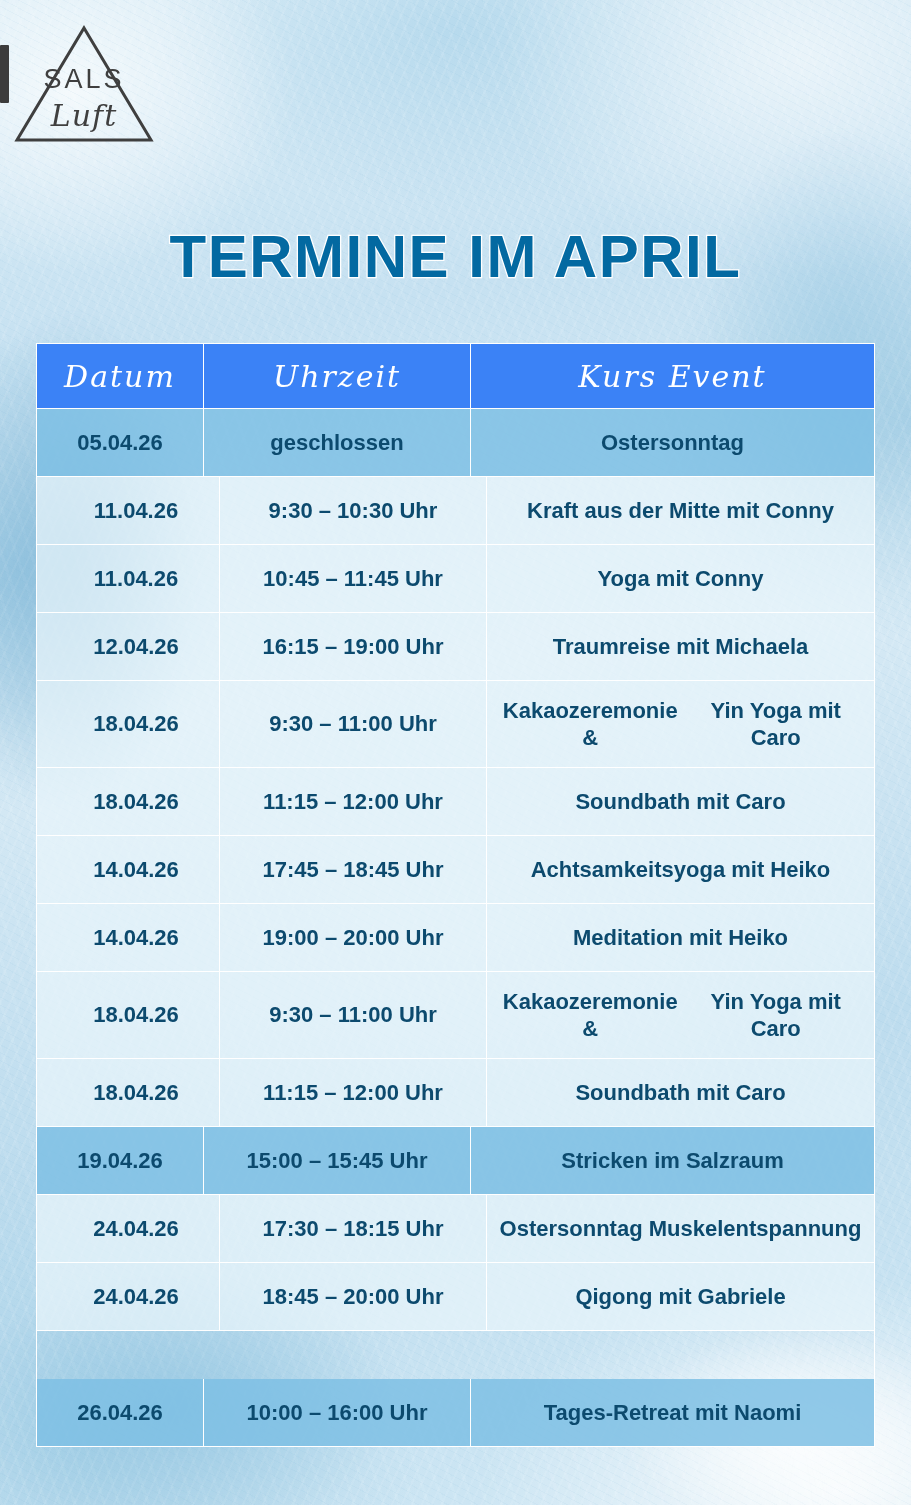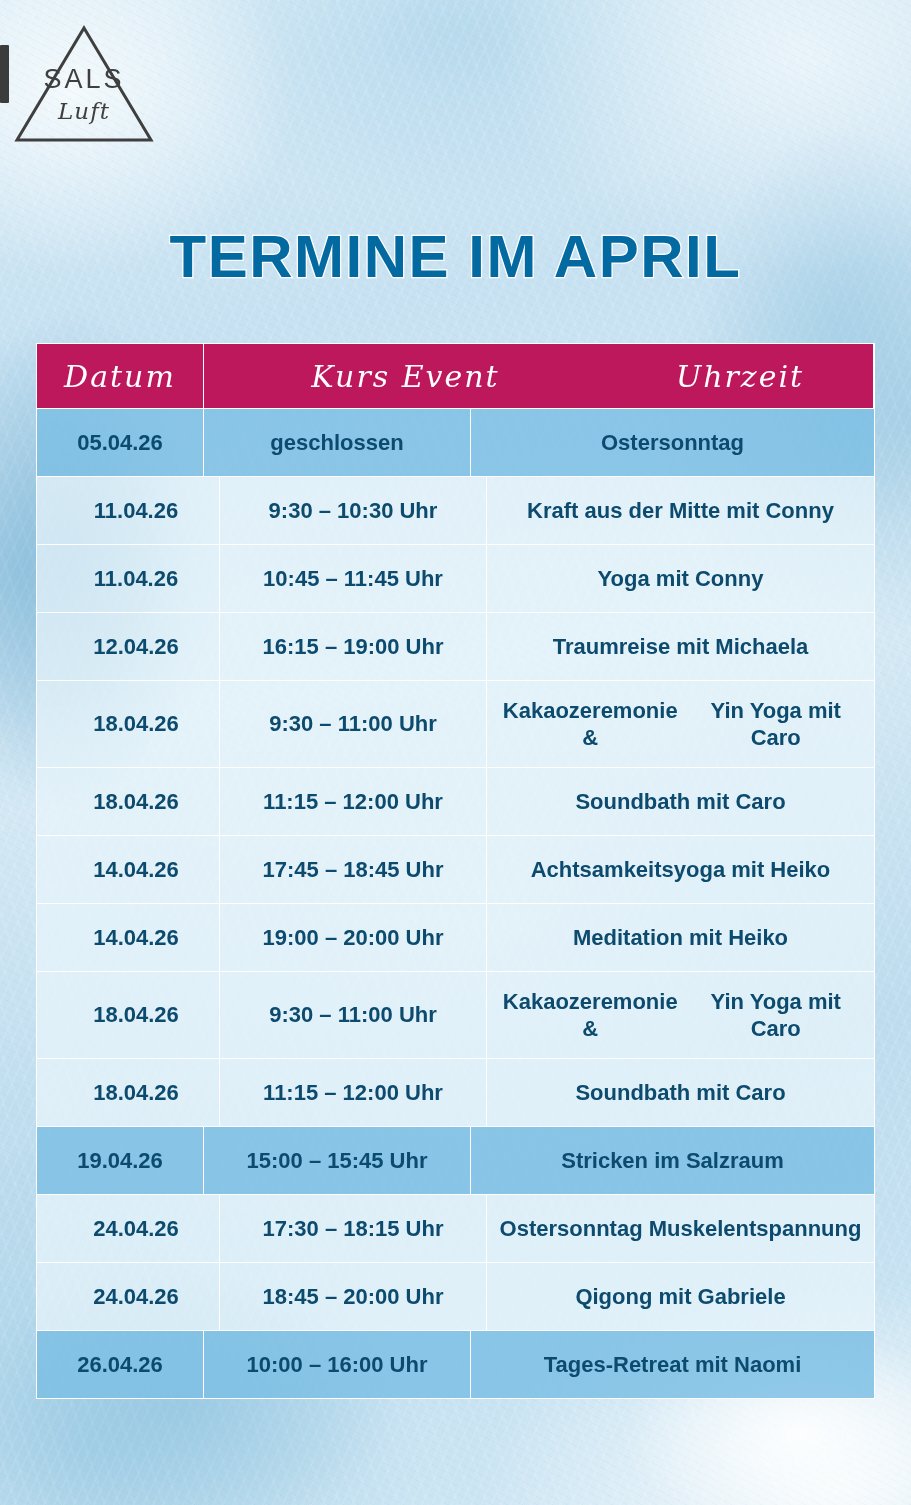--- a/index.html
+++ b/index.html
@@ -93,21 +93,21 @@
     font-size: 27px;
     letter-spacing: 3px;
     font-family: "Liberation Sans", sans-serif;
   }
   .logo-sub {
     position: absolute;
     left: 0; right: 0;
     top: 78px;
     text-align: center;
     color: #3f3f3f;
-    font-size: 23px;
+    font-size: 30px;
     font-style: italic;
     font-family: "DejaVu Serif", serif;
     letter-spacing: 1px;
   }
 
   
   .headline {
     position: absolute;
     top: 222px;
     left: 0; right: 0;
@@ -129,34 +129,34 @@
     top: 343px;
     width: 839px;
     border: 1px solid #ffffff;
     box-sizing: border-box;
     font-family: "Liberation Sans", sans-serif;
   }
   .row {
     display: flex;
     border-bottom: 1px solid #ffffff;
   }
-  .row:last-child { border-bottom: none; }
+  .row:last-child { border-bottom: none; margin-top: 48px; }
   .cell {
     box-sizing: border-box;
     display: flex;
     align-items: center;
     justify-content: center;
     text-align: center;
     padding: 6px 8px;
   }
   .c-date  { width: 167px; border-right: 1px solid #ffffff; }
   .c-time  { width: 267px; border-right: 1px solid #ffffff; }
   .c-event { flex: 1; }
 
-  .head-row { background: #be185d; height: 64px; }
+  .head-row { background: #3b82f6; height: 64px; }
   .head-row .cell {
     color: #ffffff;
     font-size: 30px;
     font-family: "DejaVu Serif", serif;
     font-style: italic;
     letter-spacing: 2px;
   }
 
   .body-row { min-height: 67px; }
   .body-row .cell {
@@ -190,22 +190,22 @@
     <div class="logo-text">SALS</div>
     <div class="logo-sub">Luft</div>
   </div>
 </div>
 
 <div class="headline">TERMINE IM APRIL</div>
 
 <div class="table">
   <div class="row head-row">
     <div class="cell c-date">Datum</div>
+    <div class="cell c-time">Uhrzeit</div>
     <div class="cell c-event">Kurs Event</div>
-    <div class="cell c-time">Uhrzeit</div>
   </div>
 
   <div class="row body-row accent">
     <div class="cell c-date">05.04.26</div>
     <div class="cell c-time">geschlossen</div>
     <div class="cell c-event">Ostersonntag</div>
   </div>
 
   <div class="row body-row light">
     <div class="cell c-date">11.04.26</div>

